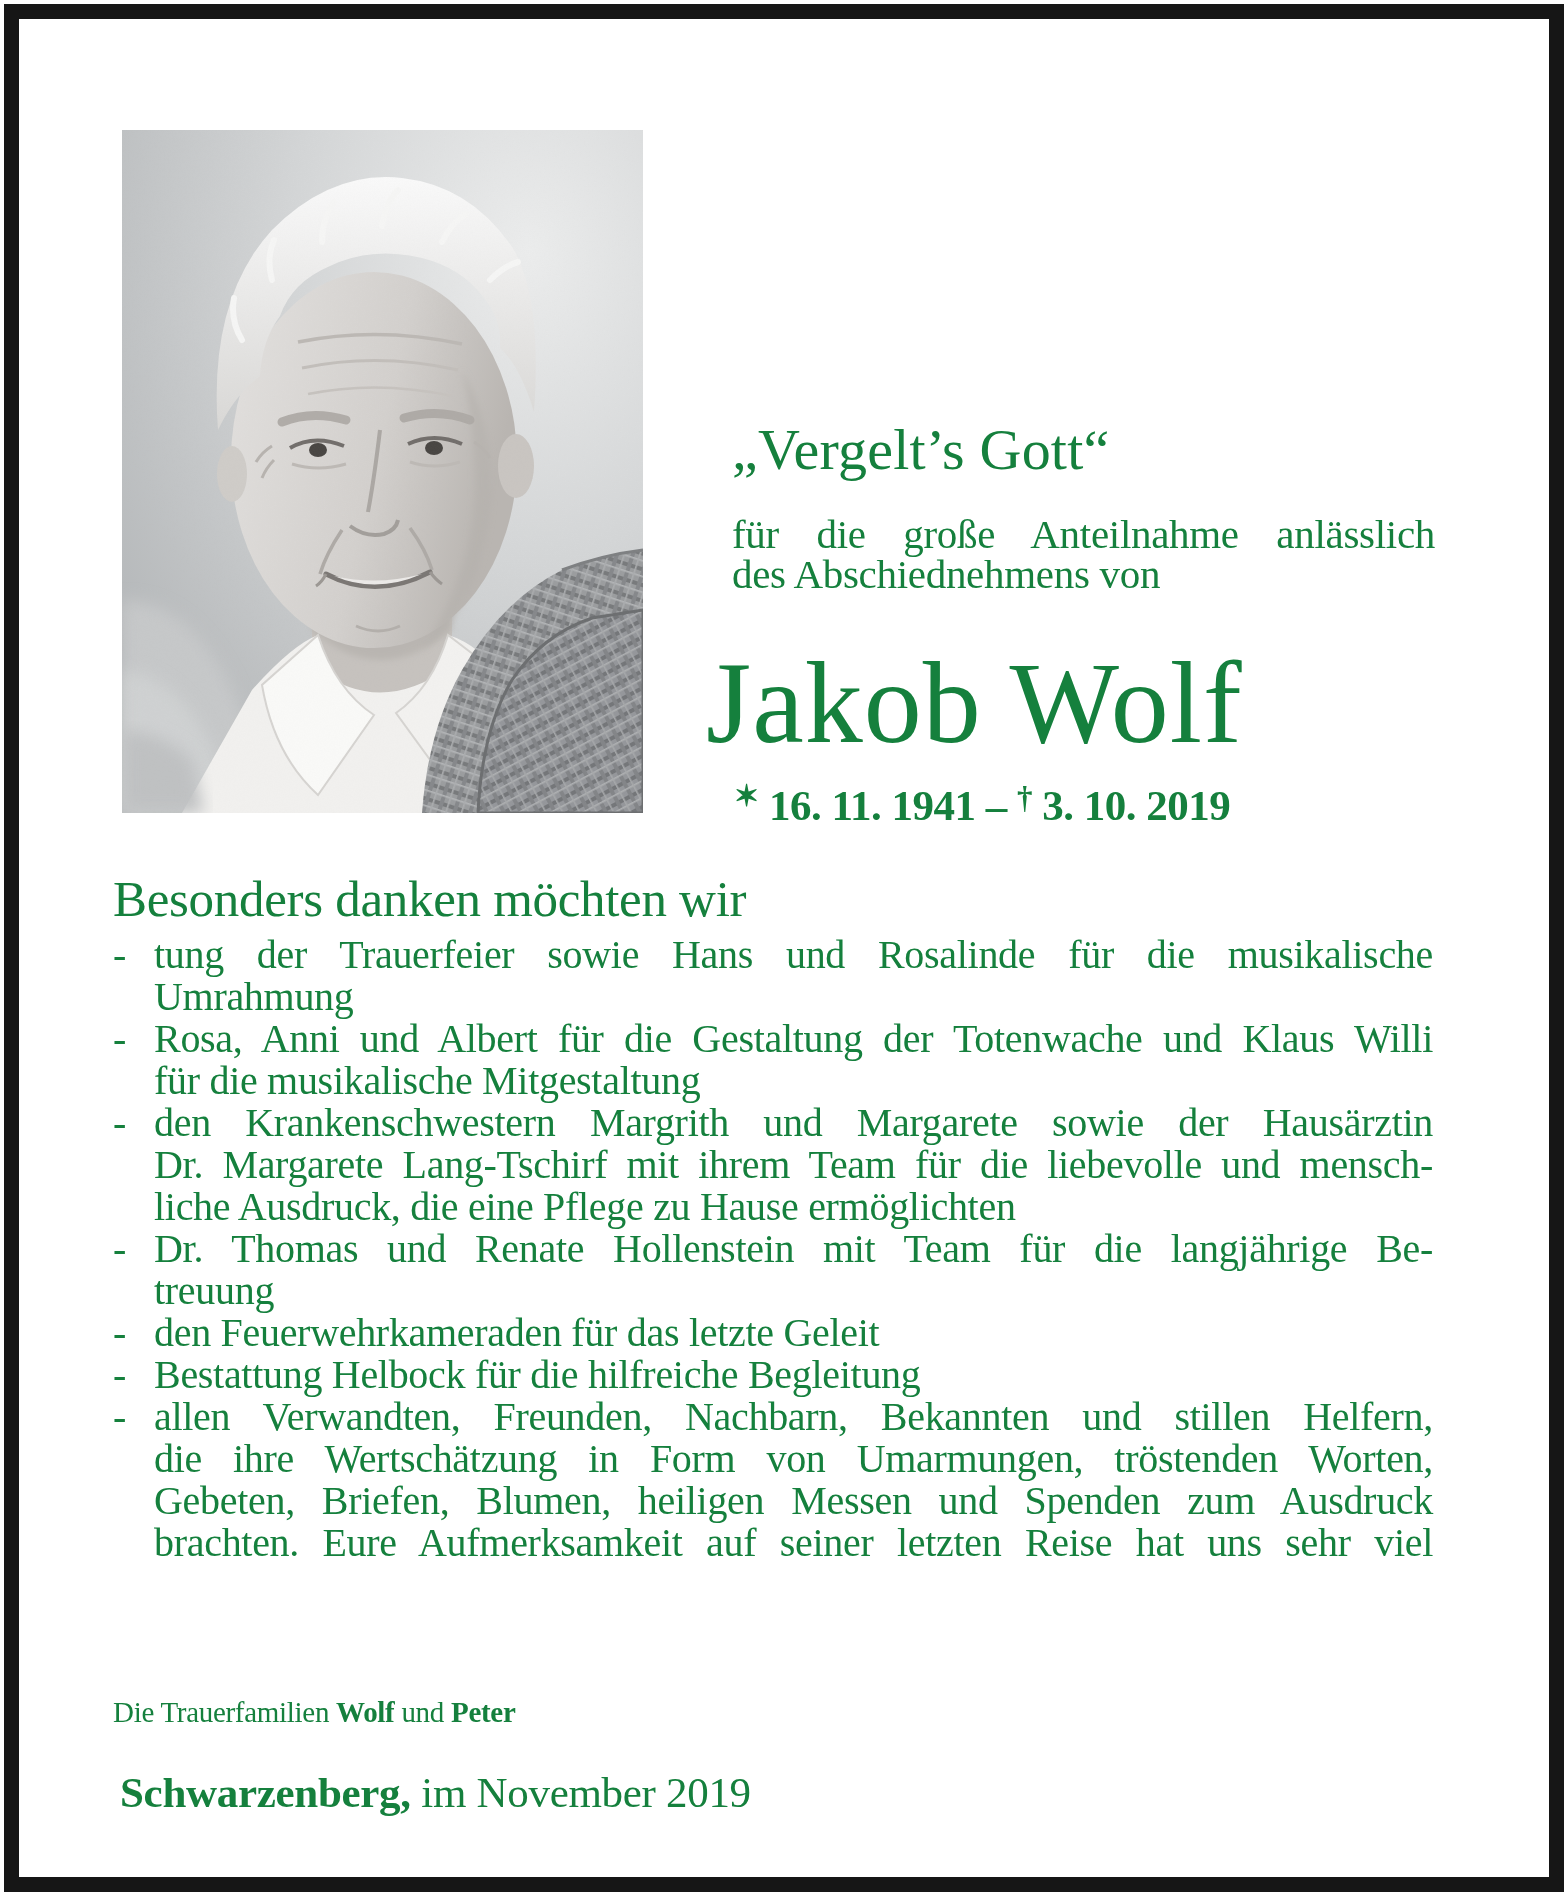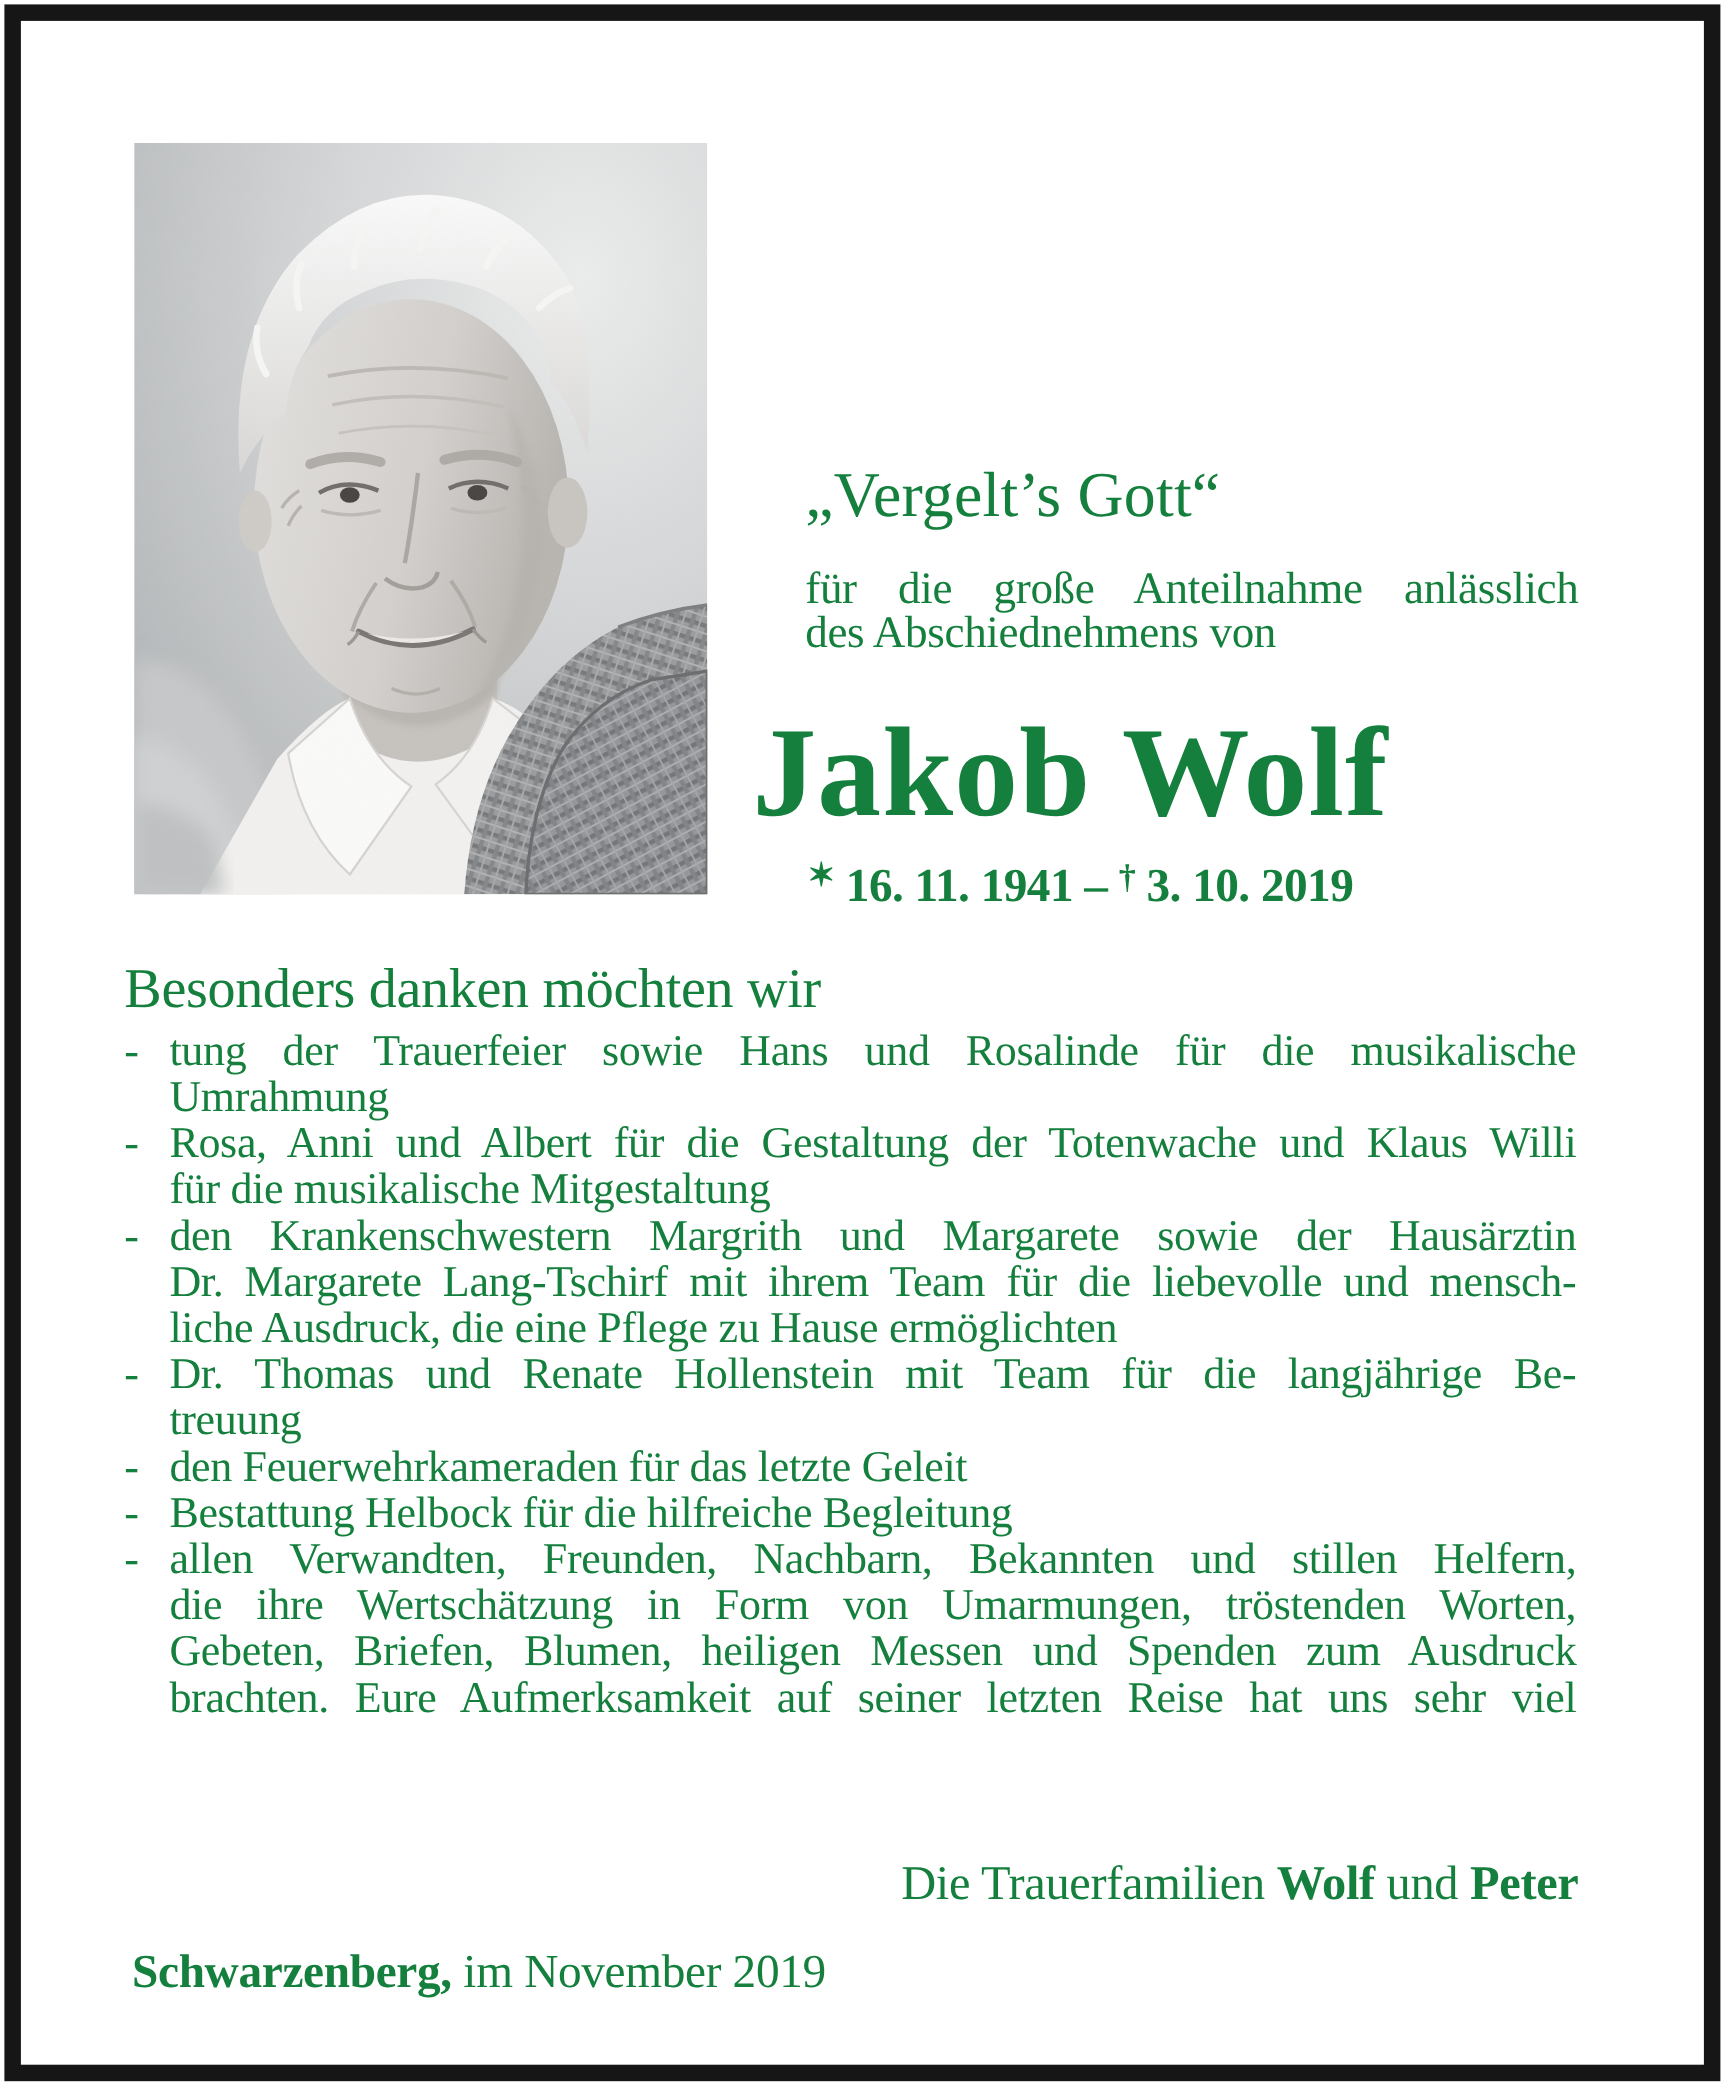--- a/index.html
+++ b/index.html
@@ -26,45 +26,44 @@
   .quote {
     position: absolute; left: 732px; top: 420px;
     font-size: 58px; line-height: 60px; letter-spacing: 0.2px;
   }
   .intro {
     position: absolute; left: 732px; top: 514px; width: 703px;
     font-size: 41px; line-height: 40px; letter-spacing: -0.3px;
   }
   .jline { text-align: justify; text-align-last: justify; }
   .name {
-    position: absolute; left: 684px; top: 644px;
+    position: absolute; left: 706px; top: 644px;
     font-size: 116px; line-height: 118px; letter-spacing: 1px;
     white-space: nowrap;
-    font-weight: bold;
   }
   .dates {
     position: absolute; left: 734px; top: 774px;
     font-size: 43px; line-height: 44px; font-weight: bold;
     letter-spacing: -0.5px; white-space: nowrap;
   }
   .bsym { font-size: 30px; vertical-align: 14px; font-weight: bold; }
   .dsym { font-size: 31px; vertical-align: 12px; font-weight: bold; }
   .thanks-heading {
     position: absolute; left: 113px; top: 878px;
     font-size: 51px; line-height: 42px; letter-spacing: -0.3px;
   }
   .thanks-list {
     position: absolute; left: 113px; top: 934px; width: 1320px;
     font-size: 40px; line-height: 42px; letter-spacing: -0.3px;
   }
   .li { position: relative; padding-left: 41px; }
   .li-dash { position: absolute; left: 0; top: 0; }
   .closing {
     position: absolute; left: 113px; top: 1690px; width: 1322px;
-    text-align: right; font-size: 44px; line-height: 44px; letter-spacing: -0.3px;
+    font-size: 29px; line-height: 44px; letter-spacing: -0.3px;
   }
   .footer {
     position: absolute; left: 120px; top: 1770px;
     font-size: 43px; line-height: 46px; letter-spacing: -0.3px;
   }
   .b { font-weight: bold; }
 </style>
 </head>
 <body>
 

